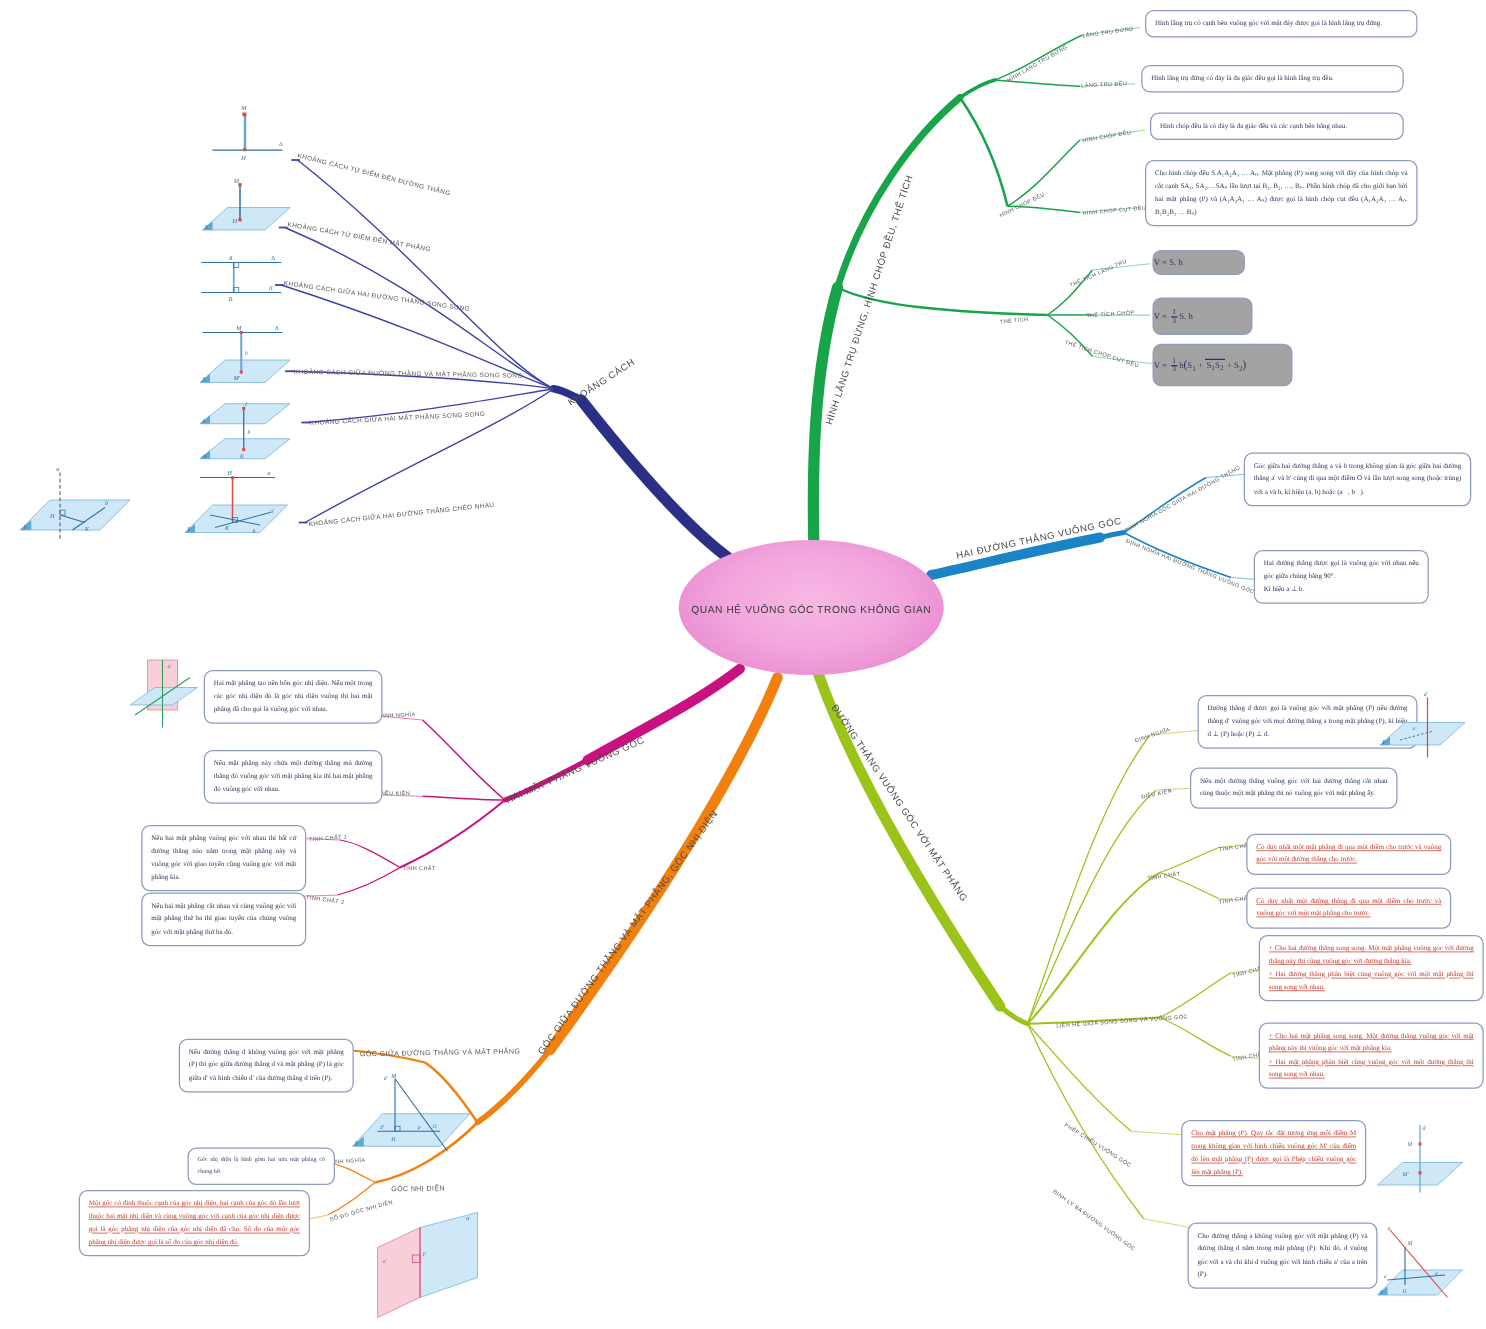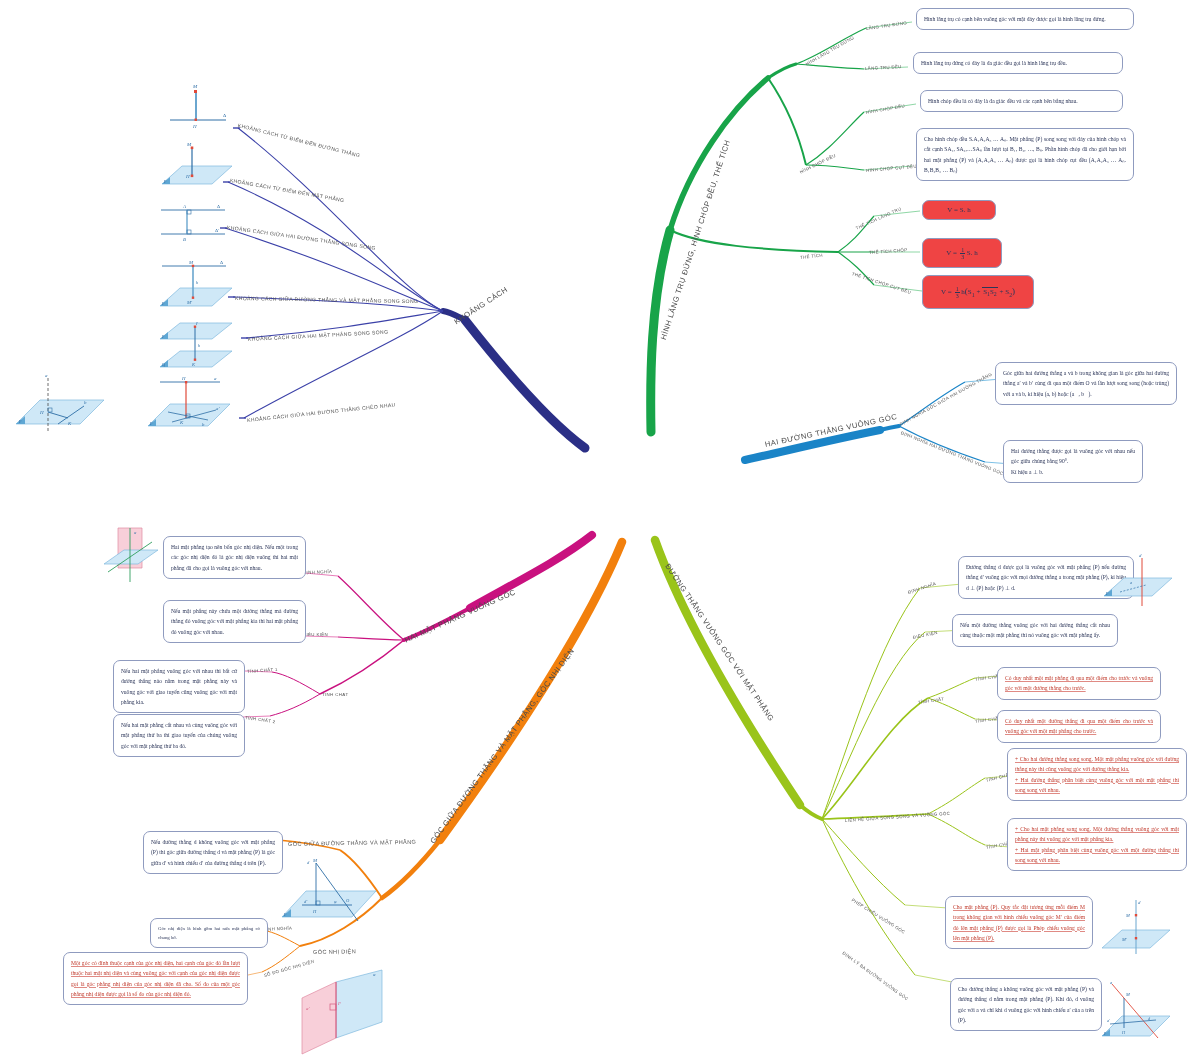--- a/index.html
+++ b/index.html
@@ -42,23 +42,23 @@
   .note {
     position:absolute;
     border:.8px solid #8f9bbf; border-radius:7px;
     background:#fff; color:#2c3659;
     font-family:"Liberation Serif", serif;
     font-size:5.6px; line-height:1.85;
     padding:5px 7px; text-align:justify;
   }
   .formula {
     position:absolute; border:.8px solid #8f9bbf; border-radius:7px;
-    background:#ef4444; color:#2c3659;
+    background:#a3a3a3; color:#2c3659;
     font-family:"Liberation Serif", serif;
-    display:flex; align-items:center; justify-content:center;
+    display:flex; align-items:center; 
   }
   .frac { display:inline-flex; flex-direction:column; align-items:center;
           vertical-align:middle; margin:0 1.5px; line-height:1; }
   .frac .num { border-bottom:.7px solid #2c3659; padding:0 1px 0px; font-size:6px;}
   .frac .den { padding:0px 1px 0; font-size:6px;}
   .sqrt { border-top:.7px solid #2c3659; padding:0 1px; }
 
   .hl { color:#c0392b; text-decoration:underline; text-decoration-color:#e08a84; }
 
   
@@ -165,20 +165,23 @@
     <path d="M382,898 C370,880 355,860 340,850" stroke="#f2800d" stroke-width="2" fill="none"></path>
     <path d="M340,850 C320,845 300,842 278,840" stroke="#f2800d" stroke-width="1.6" fill="none"></path>
     <line x1="278" y1="840" x2="170" y2="840" stroke="#f7b878" stroke-width="1"></line>
     <path d="M382,898 C360,920 330,940 300,946" stroke="#f2800d" stroke-width="2" fill="none"></path>
     <path d="M300,946 C285,938 275,932 262,930" stroke="#f2800d" stroke-width="1" fill="none"></path>
     <path d="M300,946 C285,958 275,966 262,972" stroke="#f2800d" stroke-width="1" fill="none"></path>
     <line x1="262" y1="930" x2="186" y2="929" stroke="#f7b878" stroke-width="1"></line>
     <line x1="262" y1="972" x2="248" y2="975" stroke="#f7b878" stroke-width="1"></line>
   </svg>
 
+  <div class="center-node">
+    <div class="center-label">QUAN HỆ VUÔNG GÓC TRONG KHÔNG GIAN</div>
+  </div>
 
   <div class="branch-label" style="left:455px; top:318px; transform:rotate(-33deg);">KHOẢNG CÁCH</div>
 
   <div class="branch-label" style="left:663px; top:335px; transform:rotate(-72deg);">HÌNH LĂNG TRỤ ĐỨNG, HÌNH CHÓP ĐỀU, THỂ TÍCH</div>
 
   <div class="branch-label" style="left:765px; top:440px; transform:rotate(-12deg);">HAI ĐƯỜNG THẲNG VUÔNG GÓC</div>
 
   <div class="branch-label" style="left:667px; top:560px; transform:rotate(56deg);">ĐƯỜNG THẲNG VUÔNG GÓC VỚI MẶT PHẲNG</div>
 
   <div class="branch-label" style="left:405px; top:636px; transform:rotate(-24deg);">HAI MẶT PHẲNG VUÔNG GÓC</div>

